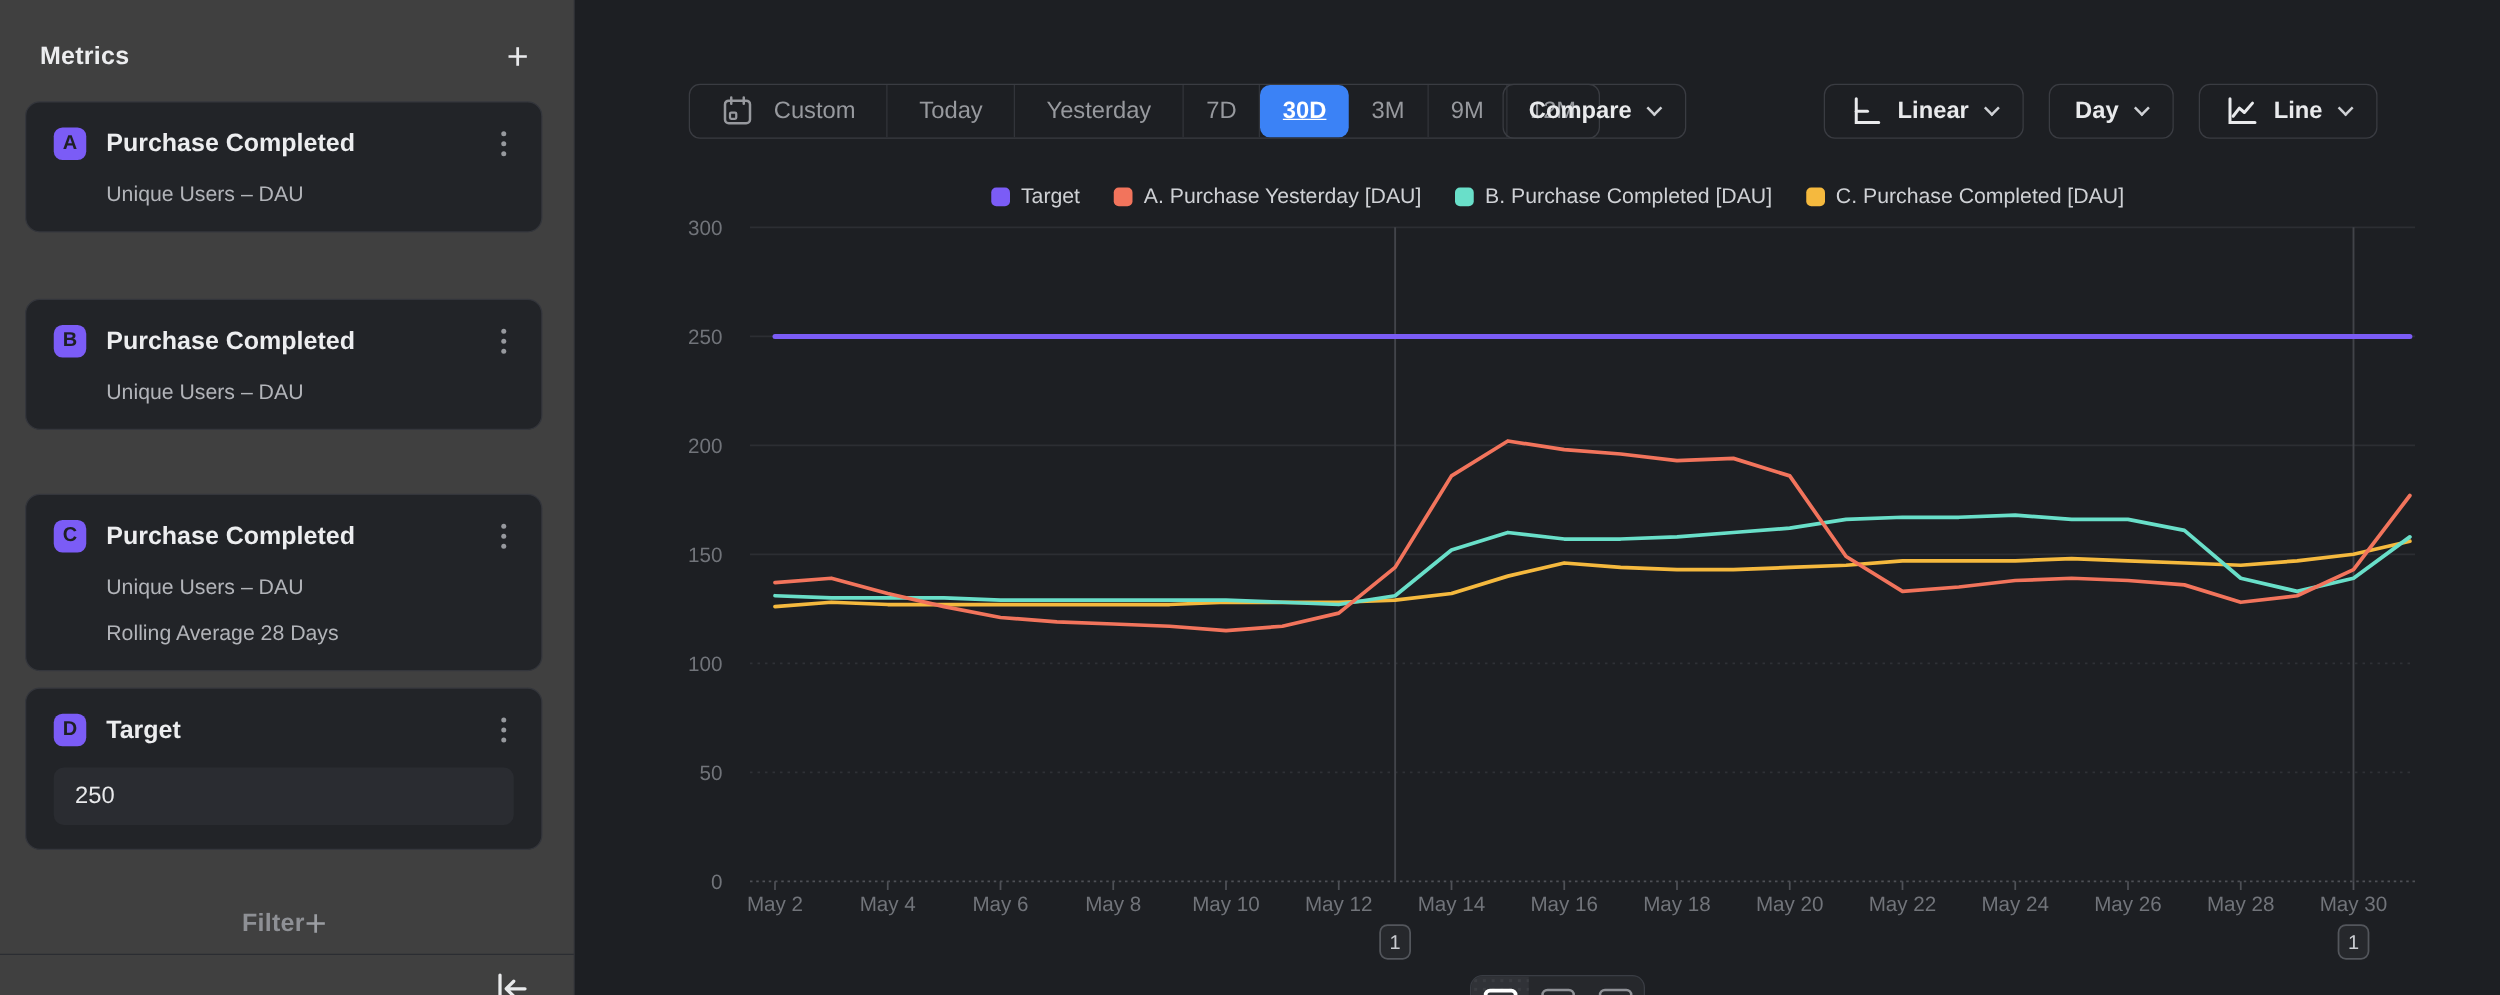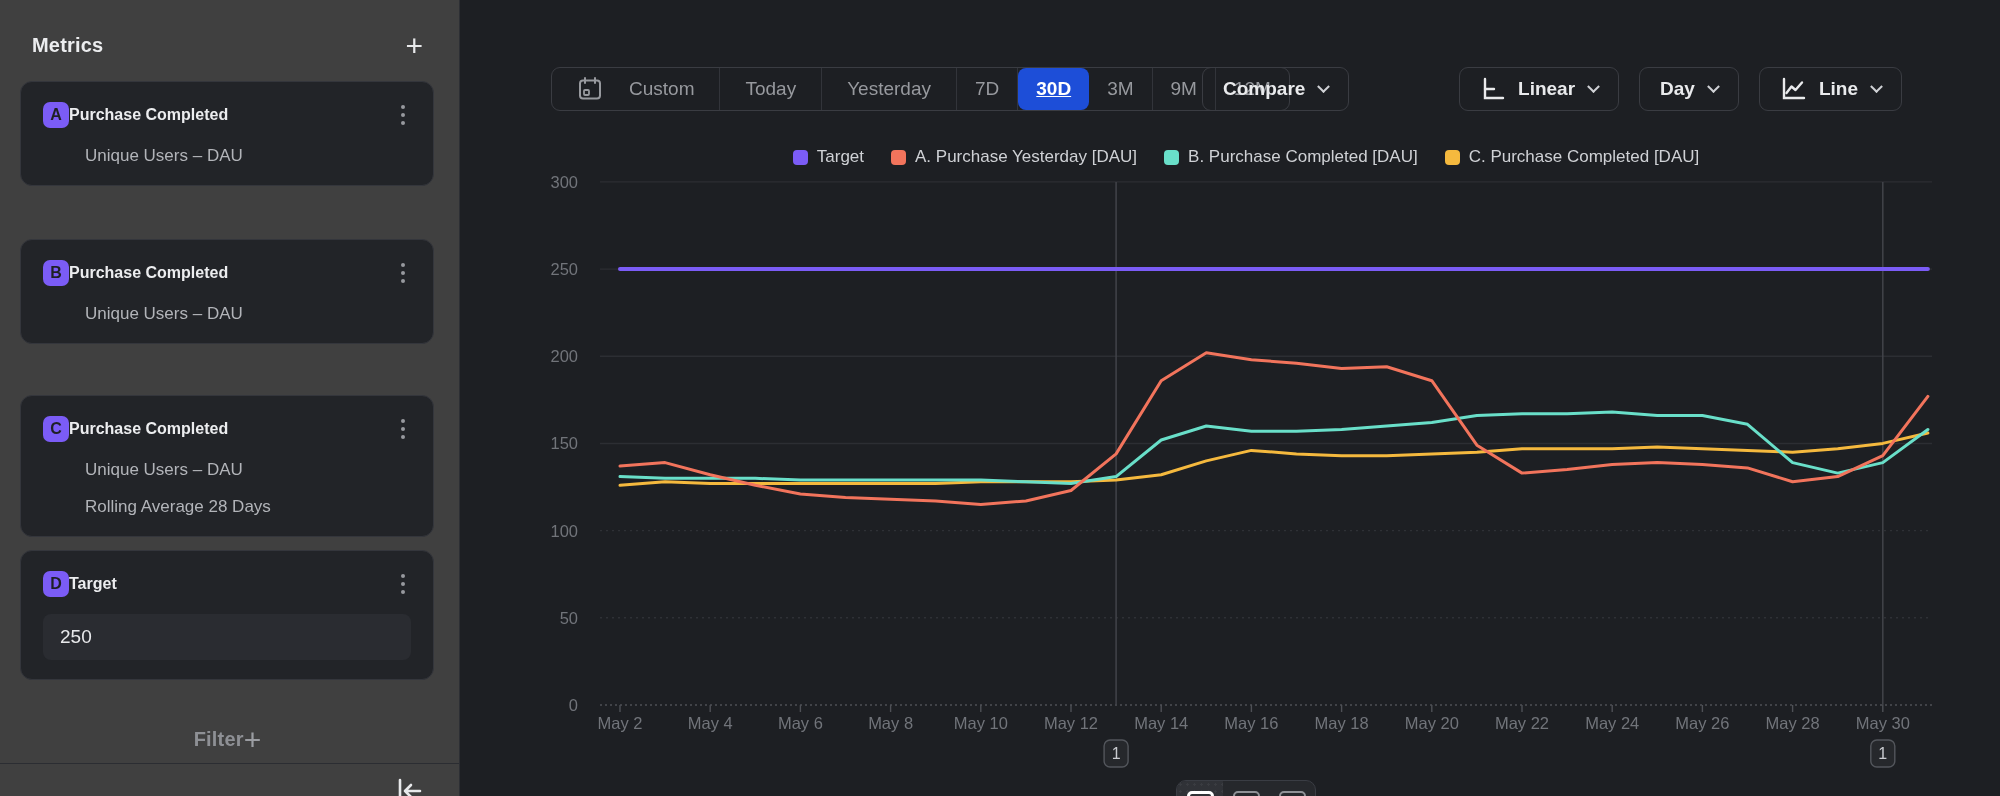--- a/index.html
+++ b/index.html
@@ -15,39 +15,39 @@
   .side-header.filter .hdr { color:#8E9095; }
   .plus { font-size:30px; font-weight:300; color:#E8E9EB; line-height:20px; cursor:pointer; }
   .side-header.filter .plus { color:#9B9DA2; }
 
   .card { position:absolute; left:20px; width:414px; background:#222428;
     border:1px solid #34363C; border-radius:12px; padding:19px 22px; }
   .card-row { display:flex; align-items:center; }
   .badge { width:26px; height:26px; border-radius:7px; background:#7B5CF6;
     color:#1E2024; font-size:16px; font-weight:700; display:flex;
     align-items:center; justify-content:center; flex:0 0 26px; }
-  .card-title { font-size:16px; font-weight:700; color:#ECEDEF; margin-left:0; flex:1; }
+  .card-title { font-size:20px; font-weight:700; color:#ECEDEF; margin-left:16px; flex:1; }
   .kebab { display:flex; flex-direction:column; gap:4px; padding:4px 6px; cursor:pointer; }
   .kebab i { width:4px; height:4px; border-radius:50%; background:#97999E; }
   .card-sub { font-size:17px; color:#B2B4B9; margin:17px 0 0 42px; }
   .target-input { margin-top:16px; height:46px; background:#2A2C31; border-radius:8px;
     font-size:19px; color:#E8E9EB; display:flex; align-items:center; padding-left:17px; }
   .side-divider { position:absolute; left:0; right:0; top:763px; height:1px; background:#2B2D32; }
   .collapse-btn { position:absolute; left:392px; top:774px; width:40px; height:30px; cursor:pointer; }
 
   
   .main { position:absolute; left:460px; top:0; width:1540px; height:796px; }
 
   .seg-control { position:absolute; left:91px; top:67px; height:44px; display:flex;
     align-items:stretch; border:1px solid #3A3C42; border-radius:9px; overflow:hidden; }
-  .seg { display:flex; align-items:center; gap:26px; padding:0 25px; font-size:19px;
+  .seg { display:flex; align-items:center; gap:16px; padding:0 25px; font-size:19px;
     color:#97999E; border-right:1px solid #32343A; cursor:pointer; white-space:nowrap; }
   .seg:last-child { border-right:none; }
   .seg.compact { padding:0 18px;justify-content:flex-end; }
-  .seg.selected { background:#1d4ed8; color:#FFFFFF; font-weight:700; border-radius:8px;
+  .seg.selected { background:#3b82f6; color:#FFFFFF; font-weight:700; border-radius:8px;
     border-right:none; margin:0;text-decoration:underline; }
   .btn { position:absolute; top:67px; height:44px; display:flex; align-items:center;
     gap:12px; padding:11px 20px; border:1px solid #3A3C42; border-radius:9px; font-size:19px;
     font-weight:700; color:#E9EAEC; cursor:pointer; background:transparent; white-space:nowrap; }
   .chev { width:9px; height:9px; border-right:2px solid #CFD1D5; border-bottom:2px solid #CFD1D5;
     transform:rotate(45deg) translate(-2px,-2px); margin-left:2px; }
   .right-group { position:absolute; top:67px; right:98px; display:flex; gap:20px; }
   .right-group .btn { position:static; }
 
   .legend { position:absolute; left:80px; top:147px; width:1412px; display:flex;

